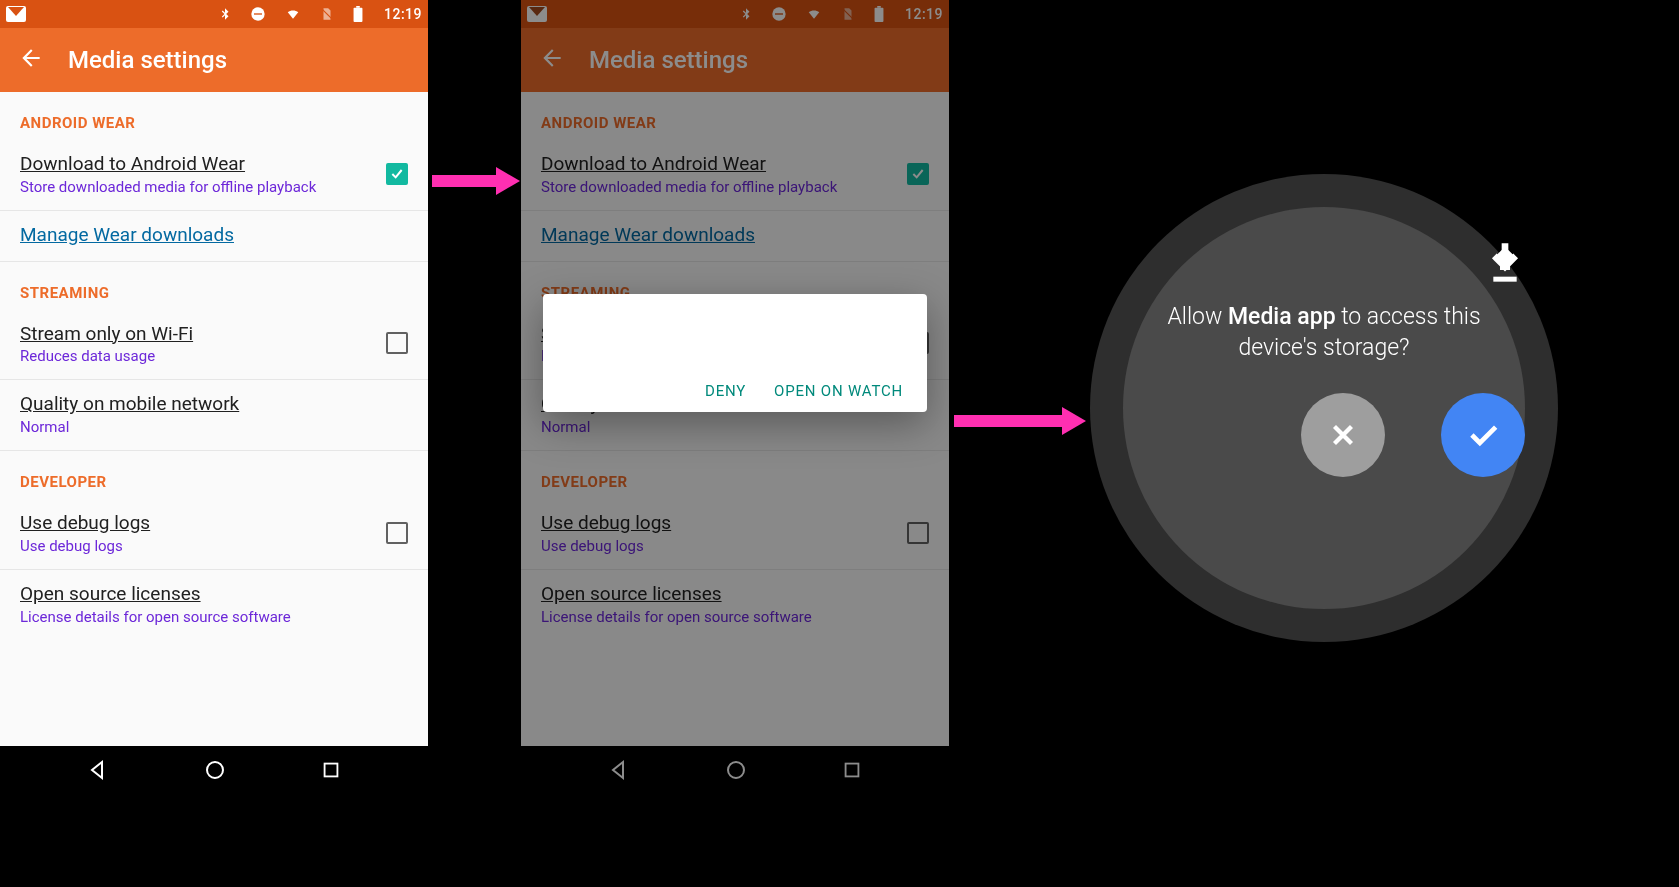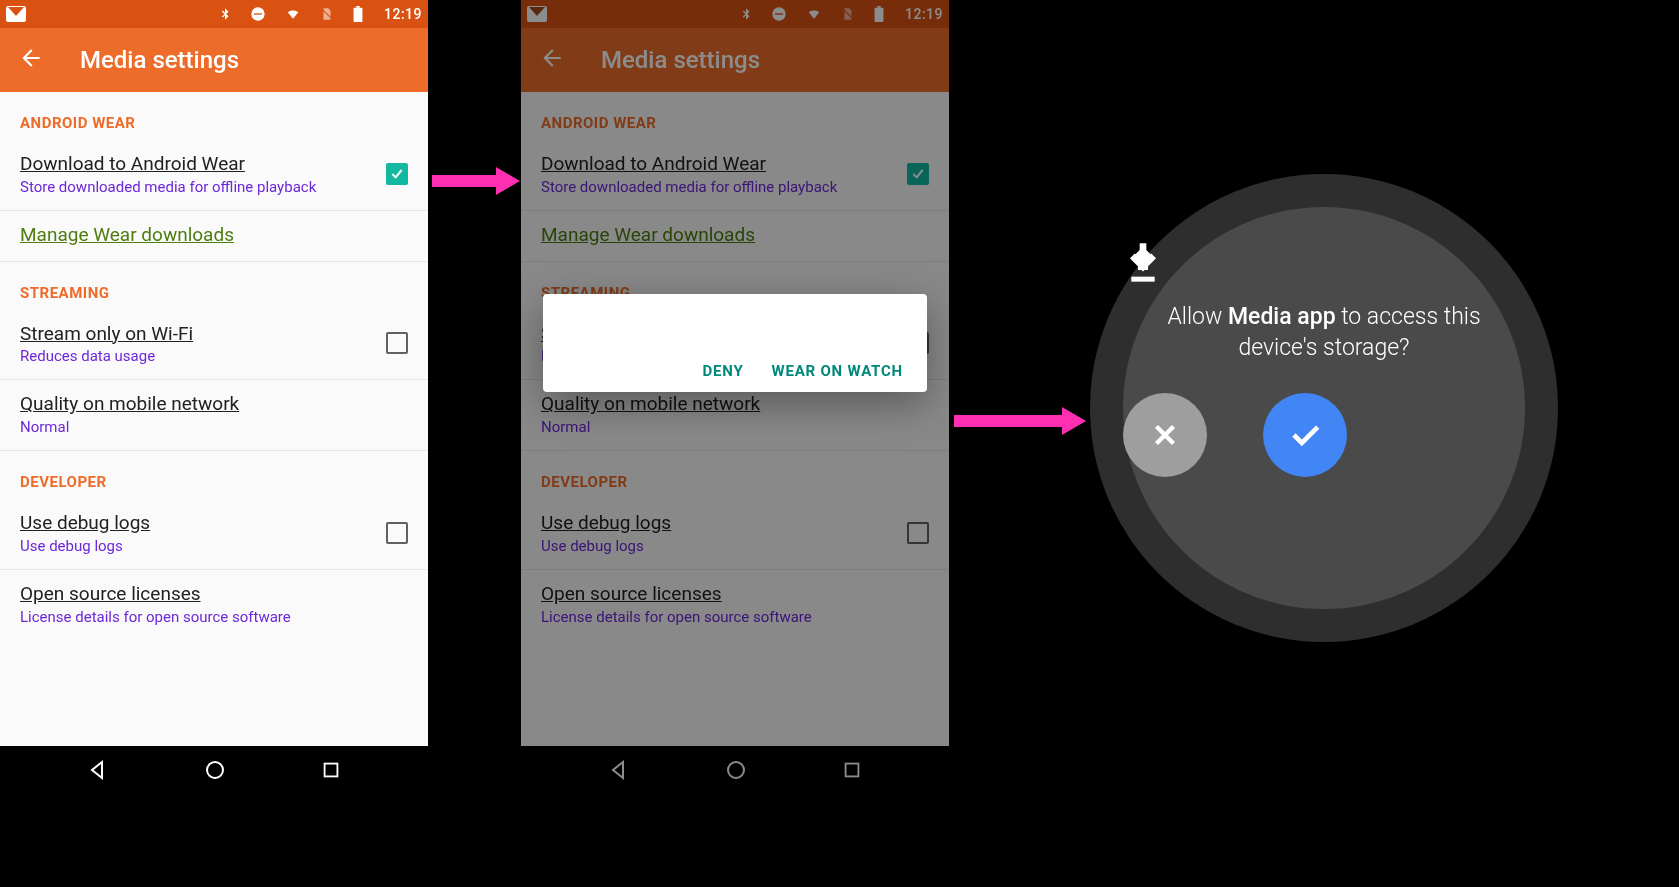--- a/index.html
+++ b/index.html
@@ -40,21 +40,21 @@
   .status-right span, .status-right svg { display: inline-flex; align-items: center; }
   .status-time { font-weight: 500; letter-spacing: .5px; margin-left: 2px; }
 
   
   .app-bar {
     height: 64px;
     background: #ed6c2a;
     display: flex;
     align-items: center;
     padding: 0 18px;
-    gap: 36px;
+    gap: 24px;
   }
   .app-bar .back { color:#fff; }
   .app-bar .title {
     color: #fff;
     font-size: 24px;
     font-weight: 500;
   }
 
   
   .content {
@@ -83,21 +83,21 @@
     font-size: 19px;
     color: #212121;
     line-height: 1.25;
     text-decoration: underline;
   }
   .list-item .secondary {
     font-size: 15px;
     color: #6d28d9;
     margin-top: 2px;
   }
-  .list-item.disabled .primary { color: #4d7c0f; }
+  .list-item.disabled .primary { color: #0369a1; }
 
   
   .checkbox {
     width: 22px; height: 22px;
     border: 2px solid #616161;
     border-radius: 2px;
     display:flex; align-items:center; justify-content:center;
     flex-shrink:0;
   }
   .checkbox.checked {
@@ -141,24 +141,25 @@
   }
   .dialog-msg b { color:#212121; font-weight:600; }
   .dialog-actions {
     display:flex;
     justify-content:flex-end;
     gap: 28px;
     margin-top: 44px;
   }
   .dialog-actions .btn {
     color:#00897b;
-    font-weight:700;
+    font-weight:400;
     font-size:15px;
     letter-spacing:.8px;
     cursor:pointer;
+    margin-top:20px;
   }
 
   
   .arrow {
     position:absolute;
     height: 14px;
   }
   .arrow-body {
     position:absolute;
     height:12px;
@@ -185,21 +186,21 @@
     align-items:center;
     justify-content:center;
   }
   .watch-face {
     width:402px;
     height:402px;
     border-radius:50%;
     background:#4a4a4a;
     display:flex;
     flex-direction:column;
-    align-items:flex-start;
+    align-items:flex-end;
     padding-top:36px;
     color:#fff;
     text-align:center;
   }
   .watch-face .dl-icon { margin-bottom:10px; }
   .watch-msg {
     font-size:23px;
     line-height:1.35;
     font-weight:300;
     padding: 0 34px;
@@ -456,21 +457,21 @@
           </svg></span>
       <span><svg width="22" height="22" viewBox="0 0 24 24" fill="none" stroke="#fff" stroke-width="2">
             <rect x="5" y="5" width="14" height="14"></rect>
           </svg></span>
     </div>
 
     <div class="scrim"></div>
     <div class="dialog">
       <div class="dialog-actions">
         <span class="btn">DENY</span>
-        <span class="btn">WEAR ON WATCH</span>
+        <span class="btn">OPEN ON WATCH</span>
       </div>
     </div>
   </div>
 </div>
 
 <div class="arrow" style="left:432px; top:173px;">
   <div class="arrow-body" style="left:0; top:2px; width:66px;"></div>
   <div class="arrow-head" style="left:64px; top:-6px;"></div>
 </div>
 <div class="arrow" style="left:954px; top:413px;">

